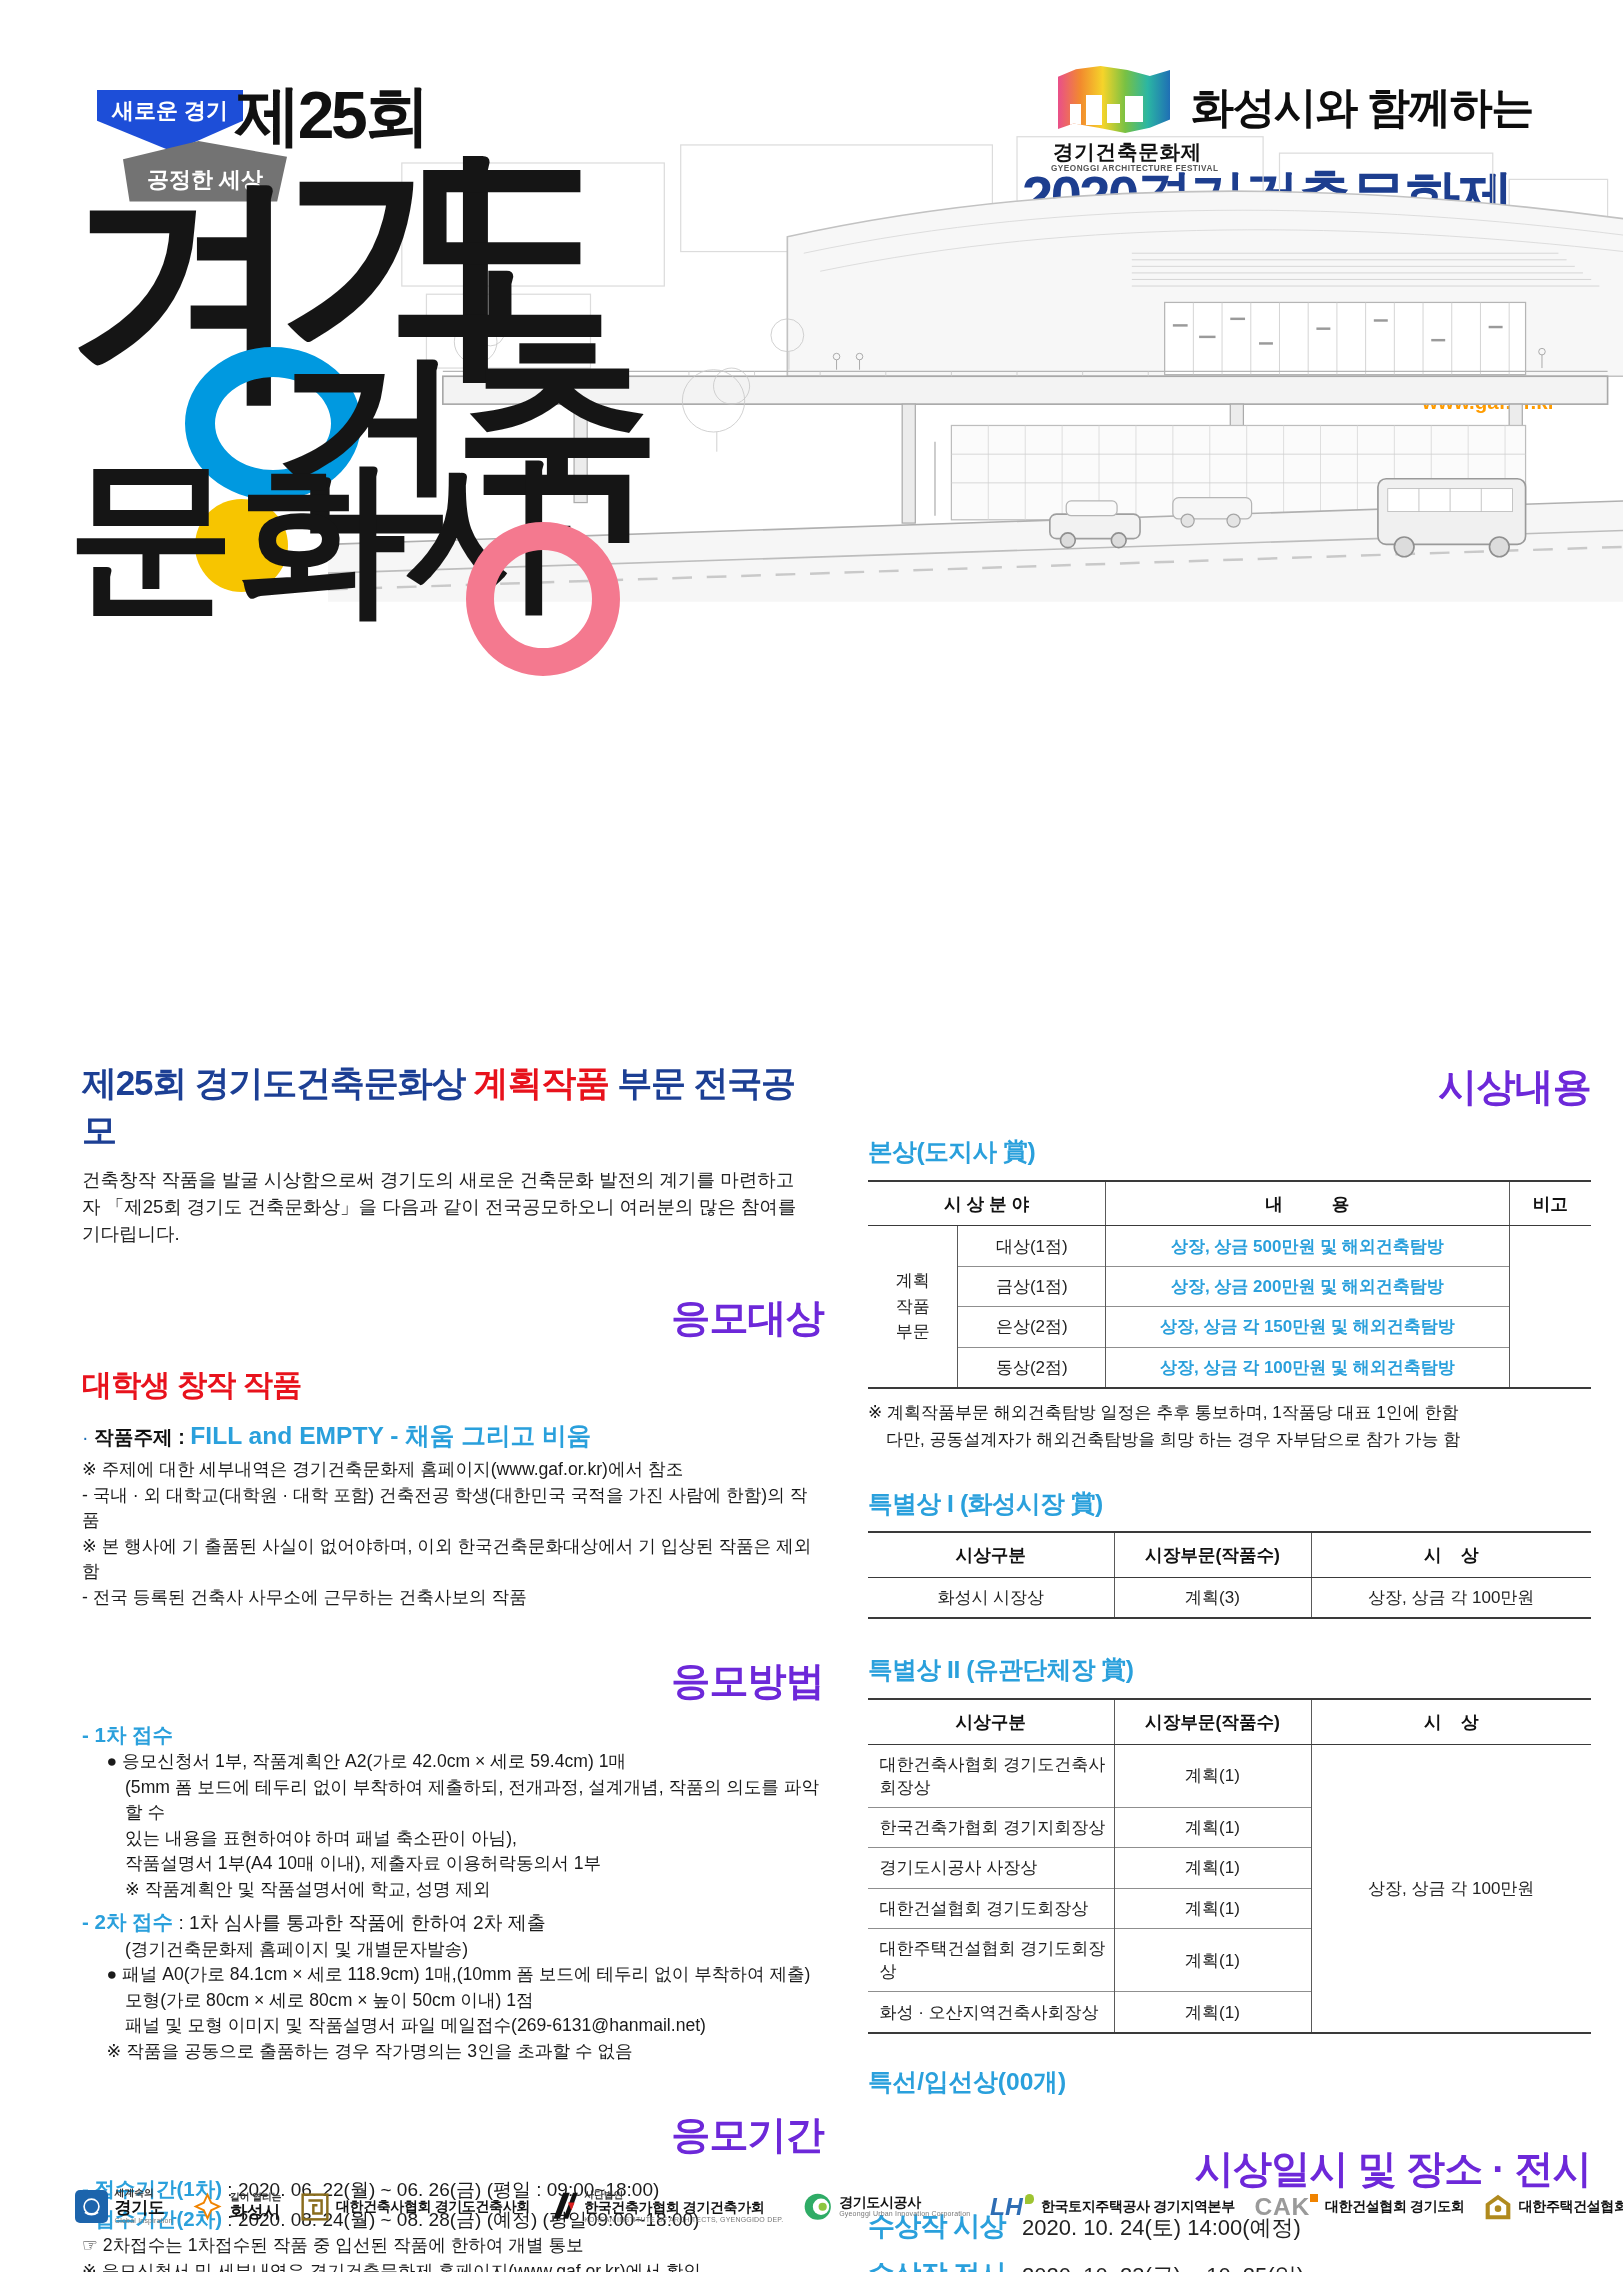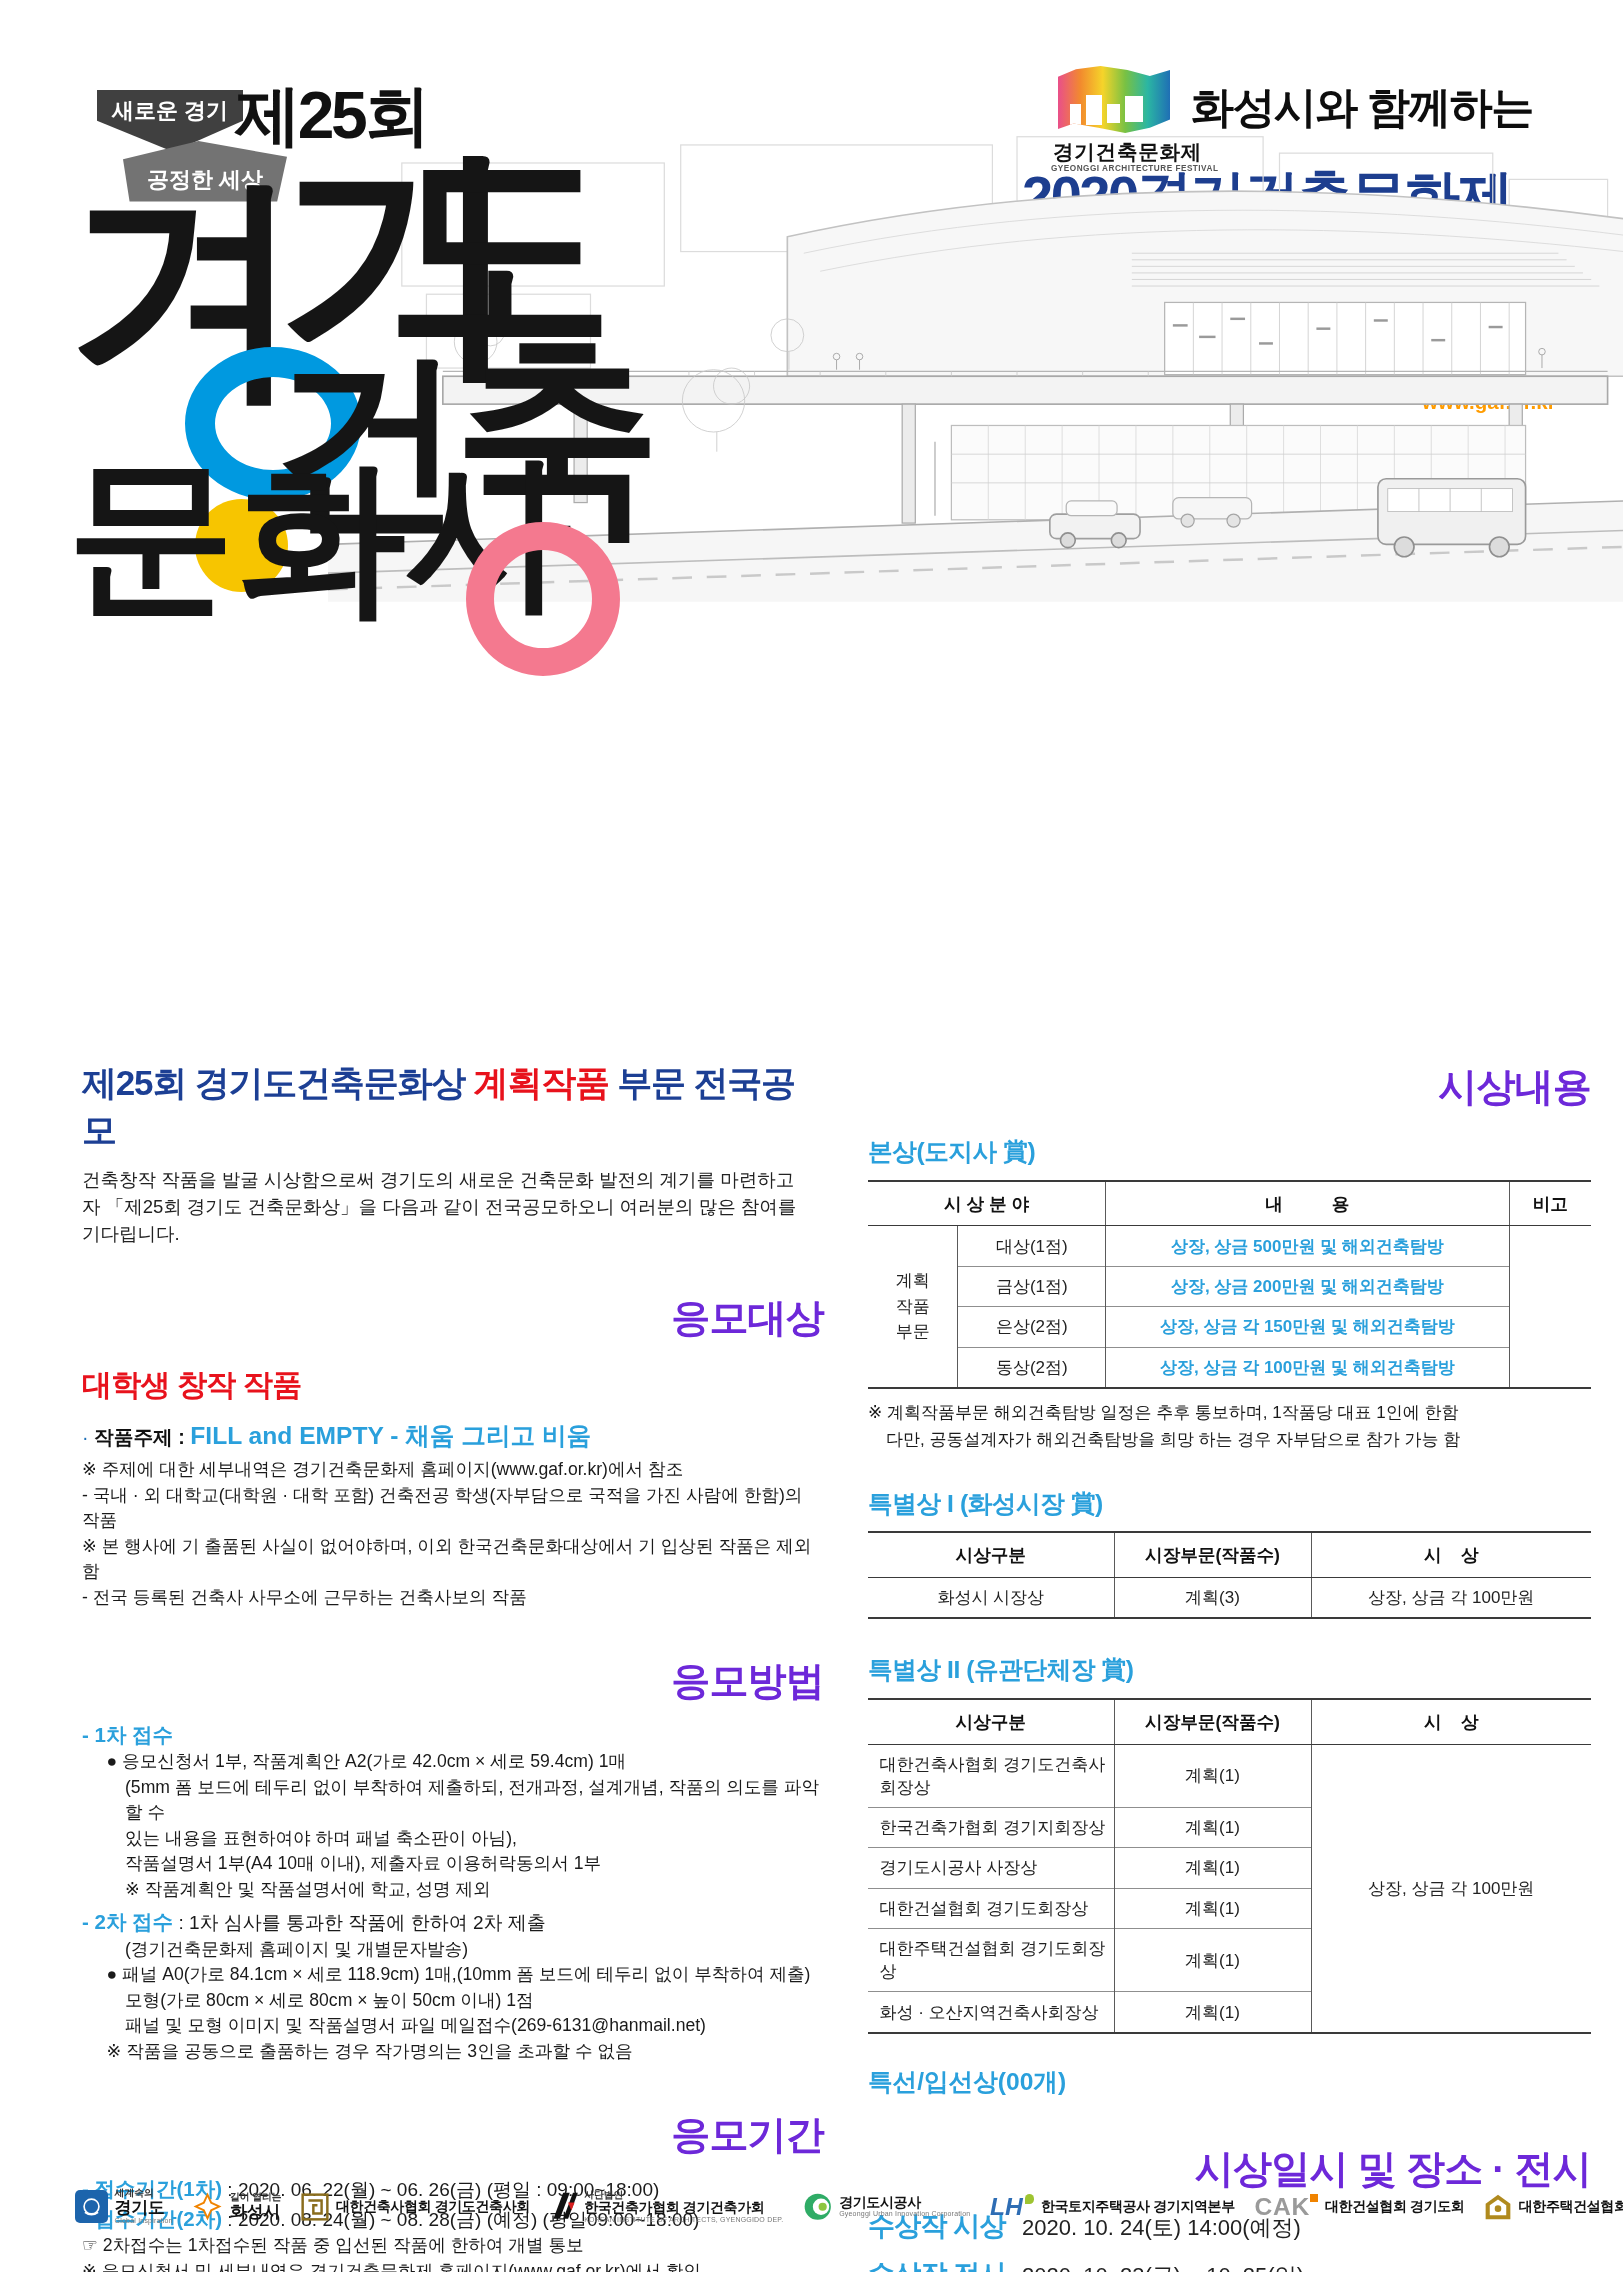--- a/index.html
+++ b/index.html
@@ -2,21 +2,21 @@
 <html style="font-size:13px"><head>
 <meta charset="utf-8">
 <style>
   html,body{margin:0;padding:0;background:#888;}
   .poster{position:relative;width:1624px;height:2273px;background:#fff;overflow:hidden;
           font-family:"Liberation Sans","DejaVu Sans",sans-serif;color:#1a1a1a;}
   .abs{position:absolute;}
 
   
   .badge{color:#fff;font-weight:700;font-size:22px;display:flex;justify-content:center;}
-  .badge1{left:97px;top:90px;width:146px;height:56px;background:#404040;
+  .badge1{left:97px;top:90px;width:146px;height:56px;background:#1d4ed8;
           clip-path:polygon(0 0,100% 0,100% 50%,52% 100%,0 50%);align-items:flex-start;padding-top:5.7px;}
   .badge2{left:123px;top:141px;width:164px;height:54px;background:#737373;
           clip-path:polygon(0 30%,46% 0,100% 26%,94% 100%,4% 100%);align-items:flex-end;padding-bottom:6.6px;}
 
   .edition{left:235px;top:71px;font-size:66px;font-weight:900;color:#111;letter-spacing:-3.3px;}
 
   
   .tchar{position:absolute;font-weight:900;color:#151515;line-height:1;letter-spacing:-8.2px;z-index:5;}
   .c1{left:66px;top:166px;font-size:239px;}
   .c2{left:277px;top:136px;font-size:246px;}
@@ -300,21 +300,21 @@
     </div>
     <div class="intro">건축창작 작품을 발굴 시상함으로써 경기도의 새로운 건축문화 발전의 계기를 마련하고자 「제25회 경기도 건축문화상」을 다음과 같이 전국공모하오니 여러분의 많은 참여를 기다립니다.</div>
 
     <div class="sec-title">응모대상</div>
     <div class="red-sub">대학생 창작 작품</div>
     <div class="theme-line">
       <span class="bullet-dot">·</span>
       <span class="theme-label">작품주제 : </span><span class="theme-value">FILL and EMPTY - 채움 그리고 비움</span>
     </div>
     <div class="body-line mt6">※ 주제에 대한 세부내역은 경기건축문화제 홈페이지(www.gaf.or.kr)에서 참조</div>
-    <div class="body-line">- 국내 · 외 대학교(대학원 · 대학 포함) 건축전공 학생(자부담으로 국적을 가진 사람에 한함)의 작품</div>
+    <div class="body-line">- 국내 · 외 대학교(대학원 · 대학 포함) 건축전공 학생(대한민국 국적을 가진 사람에 한함)의 작품</div>
     <div class="body-line">※ 본 행사에 기 출품된 사실이 없어야하며, 이외 한국건축문화대상에서 기 입상된 작품은 제외함</div>
     <div class="body-line">- 전국 등록된 건축사 사무소에 근무하는 건축사보의 작품</div>
 
     <div class="sec-title">응모방법</div>
     <div class="body-line blue-label round-label mt14">- 1차 접수</div>
     <div class="body-line ind1">● 응모신청서 1부, 작품계획안 A2(가로 42.0cm × 세로 59.4cm) 1매</div>
     <div class="body-line ind2">(5mm 폼 보드에 테두리 없이 부착하여 제출하되, 전개과정, 설계개념, 작품의 의도를 파악할 수</div>
     <div class="body-line ind2">있는 내용을 표현하여야 하며 패널 축소판이 아님),</div>
     <div class="body-line ind2">작품설명서 1부(A4 10매 이내), 제출자료 이용허락동의서 1부</div>
     <div class="body-line ind2">※ 작품계획안 및 작품설명서에 학교, 성명 제외</div>

